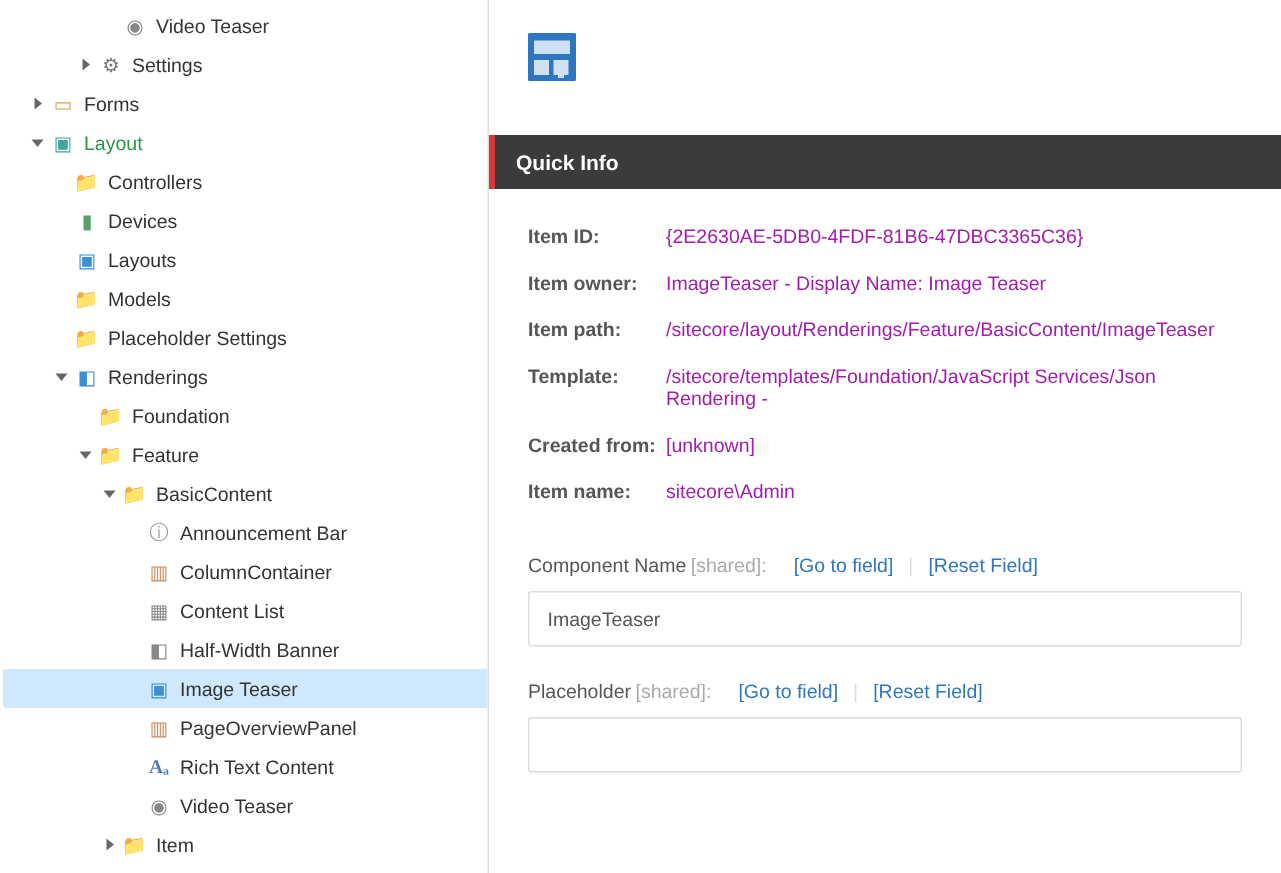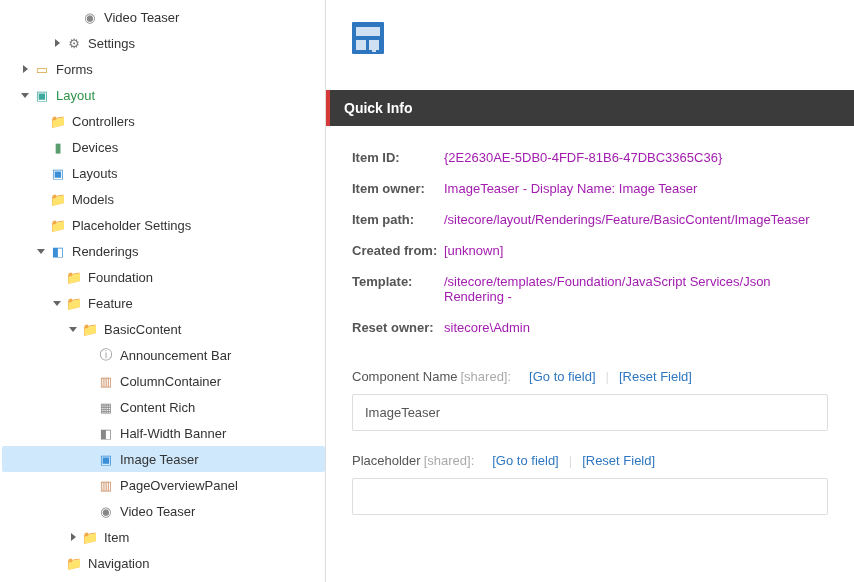--- a/index.html
+++ b/index.html
@@ -166,21 +166,21 @@
             <span class="tri none"></span>
           </span>
         <span class="icon i-col">▥</span>
         <span class="label">ColumnContainer</span>
       </div>
       <div class="node" style="padding-left:80px">
         <span class="expander">
             <span class="tri none"></span>
           </span>
         <span class="icon i-list">▦</span>
-        <span class="label">Content Rich</span>
+        <span class="label">Content List</span>
       </div>
       <div class="node" style="padding-left:80px">
         <span class="expander">
             <span class="tri none"></span>
           </span>
         <span class="icon i-half">◧</span>
         <span class="label">Half-Width Banner</span>
       </div>
       <div class="node selected" style="padding-left:80px">
         <span class="expander">
@@ -188,20 +188,27 @@
           </span>
         <span class="icon i-img">▣</span>
         <span class="label">Image Teaser</span>
       </div>
       <div class="node" style="padding-left:80px">
         <span class="expander">
             <span class="tri none"></span>
           </span>
         <span class="icon i-page">▥</span>
         <span class="label">PageOverviewPanel</span>
+      </div>
+      <div class="node" style="padding-left:80px">
+        <span class="expander">
+            <span class="tri none"></span>
+          </span>
+        <span class="icon i-rich">Aₐ</span>
+        <span class="label">Rich Text Content</span>
       </div>
       <div class="node" style="padding-left:80px">
         <span class="expander">
             <span class="tri none"></span>
           </span>
         <span class="icon i-video">◉</span>
         <span class="label">Video Teaser</span>
       </div>
       <div class="node" style="padding-left:64px">
         <span class="expander">
@@ -232,29 +239,29 @@
       </div>
       <div class="qi-row">
         <div class="qk">Item owner:</div>
         <div class="qv">ImageTeaser - Display Name: Image Teaser</div>
       </div>
       <div class="qi-row">
         <div class="qk">Item path:</div>
         <div class="qv">/sitecore/layout/Renderings/Feature/BasicContent/ImageTeaser</div>
       </div>
       <div class="qi-row">
+        <div class="qk">Template:</div>
+        <div class="qv">/sitecore/templates/Foundation/JavaScript Services/Json Rendering -</div>
+      </div>
+      <div class="qi-row">
         <div class="qk">Created from:</div>
         <div class="qv">[unknown]</div>
       </div>
       <div class="qi-row">
-        <div class="qk">Template:</div>
-        <div class="qv">/sitecore/templates/Foundation/JavaScript Services/Json Rendering -</div>
-      </div>
-      <div class="qi-row">
-        <div class="qk">Reset owner:</div>
+        <div class="qk">Item name:</div>
         <div class="qv">sitecore\Admin</div>
       </div>
     </div>
 
 
     <div class="fieldblock">
       <div class="fieldhead">
         <span class="fname">Component Name</span>
         <span class="shared">[shared]:</span>
         <span style="width:18px"></span>

